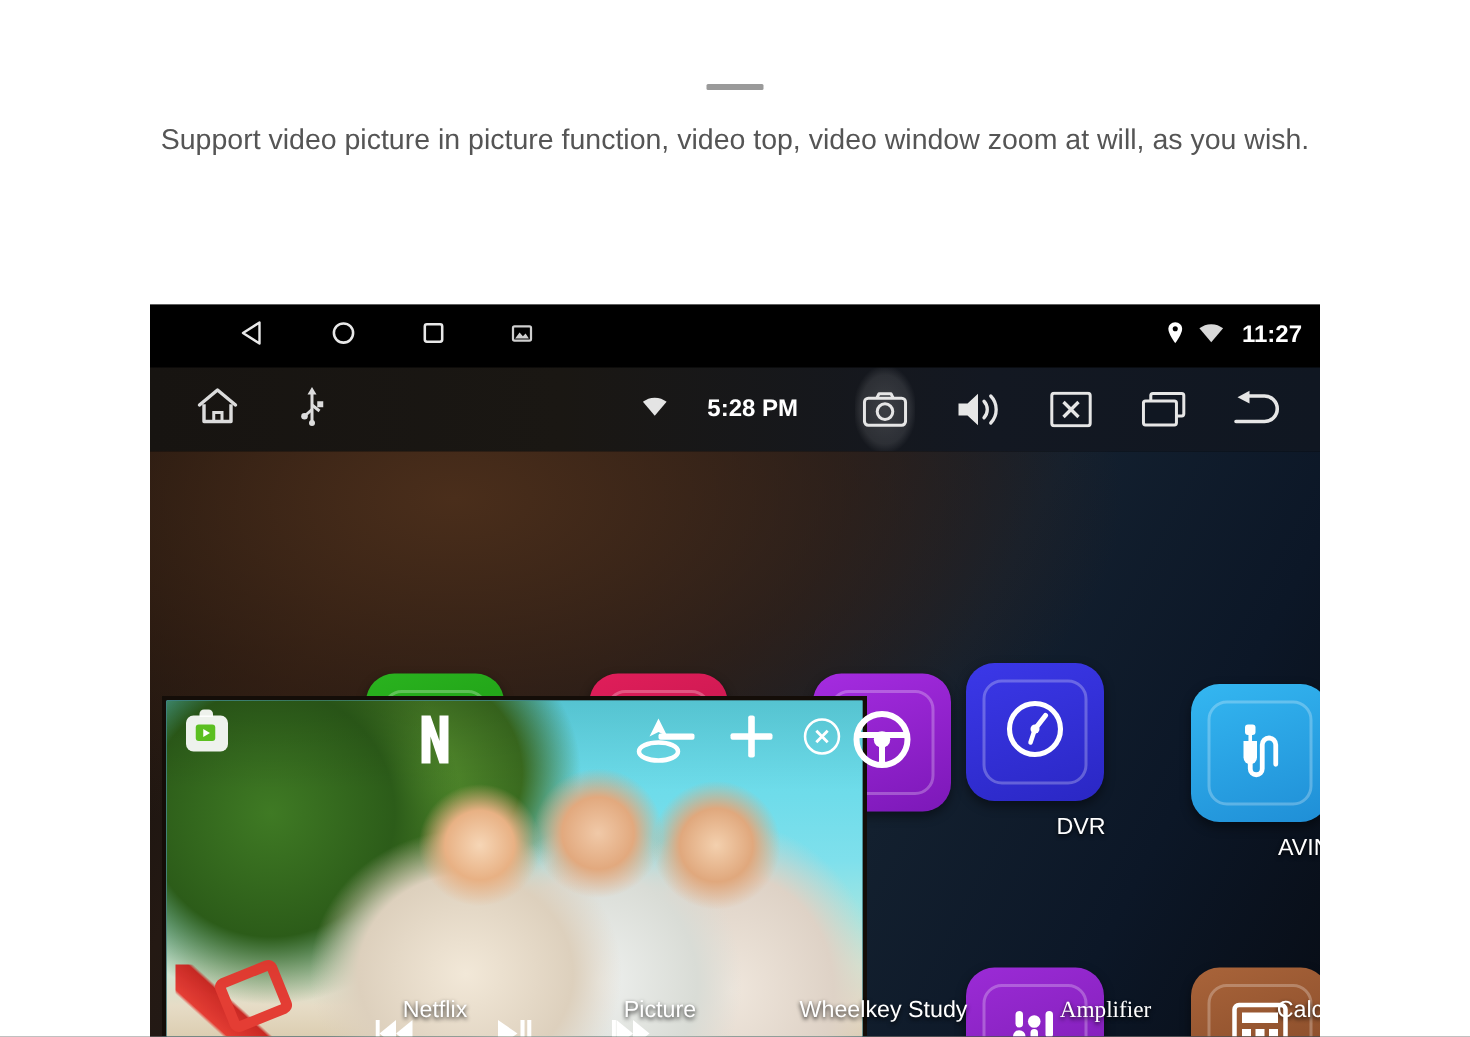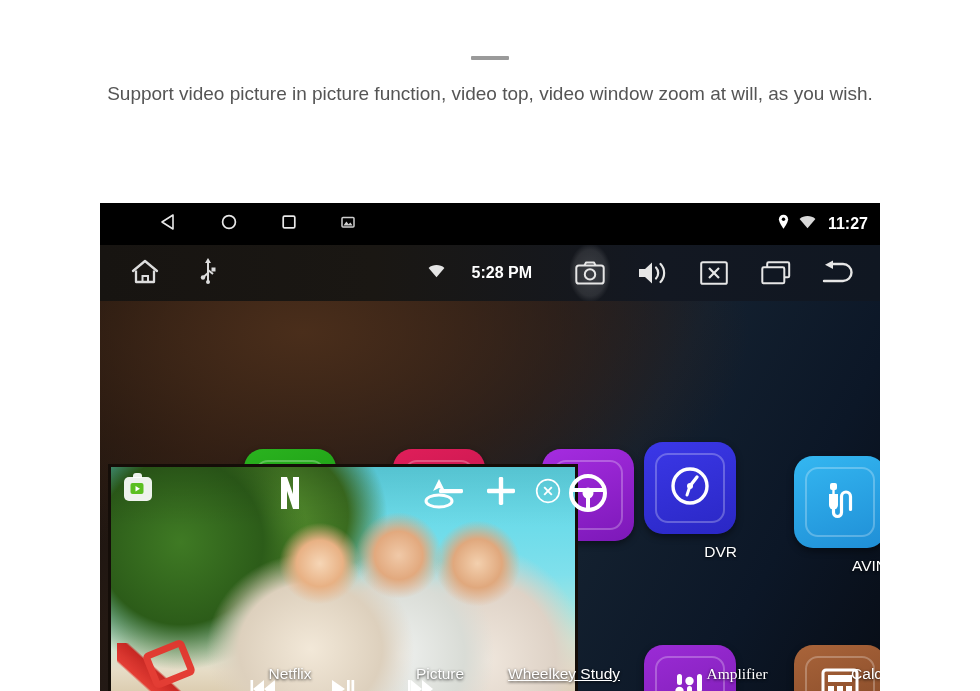--- a/index.html
+++ b/index.html
@@ -484,18 +484,18 @@
               <polygon points="14,2 14,20 25,11" fill="#ffffff"></polygon>
               <rect x="25,0" y="2" width="2.6" height="18" fill="#ffffff"></rect>
             </svg>
         </span>
       </div>
     </div>
 
     <div class="dock-labels">
         <div class="dock-label" style="left: 190px;">Netflix</div>
         <div class="dock-label" style="left: 340px;">Picture</div>
-        <div class="dock-label" style="left: 464px; text-decoration: underline;">Wheelkey Study</div>
+        <div class="dock-label" style="left: 489px;">Wheelkey Study</div>
         <div class="dock-label" style="left: 637px; font-family: Liberation Serif, serif;">Amplifier</div>
         <div class="dock-label" style="left: 786px;">Calculator</div>
       </div>
   </div>
 </div>
 
 </body></html>

